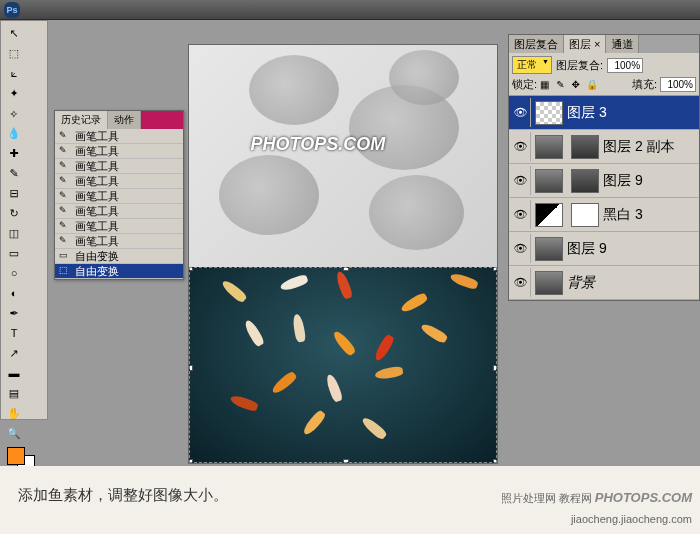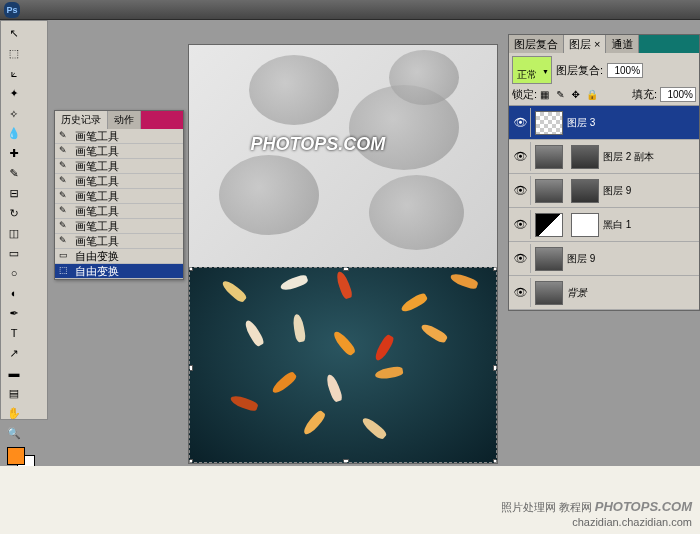--- a/index.html
+++ b/index.html
@@ -21,39 +21,39 @@
 .history-item.selected{background:#1a3d8f;color:#fff}
 .history-icon{width:12px;height:12px;margin-right:4px;font-size:9px}
 .canvas-area{position:absolute;top:24px;left:188px;width:310px;height:420px;background:#fff;border:1px solid #666}
 .canvas-top{width:100%;height:53%;background:linear-gradient(135deg,#e8e8e8,#d0d0d0);position:relative;overflow:hidden}
 .lily-pad{position:absolute;border-radius:50%;background:radial-gradient(circle at 40% 40%,#c0c0c0,#909090);opacity:.7}
 .watermark{position:absolute;top:40%;left:20%;color:#fff;font-size:18px;font-weight:bold;font-style:italic;text-shadow:0 0 3px #000;font-family:Arial}
 .canvas-bottom{width:100%;height:47%;background:radial-gradient(ellipse at 50% 40%,#2a5560,#0a2028);position:relative;overflow:hidden;border:1px dashed #888}
 .fish{position:absolute;width:28px;height:10px;border-radius:50% 30% 30% 50%;transform-origin:center}
 .handle{position:absolute;width:6px;height:6px;background:#fff;border:1px solid #555}
 .layers-panel{position:absolute;top:14px;right:0;width:192px;background:#d4d0c8;border:1px solid #666}
-.layer-tabs{display:flex;height:18px;background:#0f766e;font-size:10px}
+.layer-tabs{display:flex;height:18px;background:#a3a3a3;font-size:10px}
 .layer-tab{padding:2px 5px;background:#b8b4ac;border-right:1px solid #888}
 .layer-tab.active{background:#d4d0c8}
 .layer-controls{padding:3px;border-bottom:1px solid #999}
 .layer-row1{display:flex;align-items:center;gap:4px;margin-bottom:3px}
 .layer-row2{display:flex;align-items:center;gap:3px;font-size:10px}
-.dropdown{background:#bef264;border:1px solid #888;padding:11px 14px 1px 4px;font-size:10px;position:relative}
+.dropdown{background:#fde047;border:1px solid #888;padding:1px 14px 1px 4px;font-size:10px;position:relative}
 .dropdown::after{content:"▼";position:absolute;right:2px;font-size:7px}
 .pct-input{background:#fff;border:1px solid #888;width:36px;padding:1px 2px;font-size:10px;text-align:right}
 .layers-list{background:#d4d0c8}
 .layer-item{display:flex;align-items:center;height:34px;border-bottom:1px solid #aaa;padding:2px}
 .layer-item.selected{background:#1a3d8f;color:#fff}
 .eye{width:20px;text-align:center;border-right:1px solid #aaa;height:100%;display:flex;align-items:center;justify-content:center}
 .layer-thumb{width:28px;height:24px;background:#fff;border:1px solid #666;margin:0 4px;flex-shrink:0}
-.layer-name{font-size:10px}
+.layer-name{font-size:14px}
 .lock-icons{font-size:10px;letter-spacing:2px}
 .caption-area{position:absolute;bottom:0;left:0;width:100%;height:68px;background:#f2f0e8;padding:20px 18px}
 .caption{font-size:15px;color:#333;font-family:SimSun}
-.footer-mark{position:absolute;bottom:4px;right:8px;color:#666;font-size:10px;text-align:right;line-height:14px}
+.footer-mark{position:absolute;bottom:4px;right:8px;color:#666;font-size:10px;text-align:right;line-height:21px}
 .footer-mark .wm{color:#888;font-style:italic;font-weight:bold;font-size:13px;font-family:Arial}
 </style>
 </head>
 <body>
 
 <div class="menubar">
   <div class="ps-logo">Ps</div>
 </div>
 
 <div class="workspace">
@@ -206,35 +206,36 @@
         <div class="layer-item">
           <div class="eye">👁</div>
           <div class="layer-thumb" style="background:linear-gradient(#888,#444)"></div>
           <div class="layer-thumb" style="background:linear-gradient(#666,#333)"></div>
           <span class="layer-name">图层 9</span>
         </div>
         <div class="layer-item">
           <div class="eye">👁</div>
           <div class="layer-thumb" style="background:linear-gradient(135deg,#000 50%,#fff 50%)"></div>
           <div class="layer-thumb" style="background:#fff"></div>
-          <span class="layer-name">黑白 1</span>
+          <span class="layer-name">黑白 3</span>
         </div>
         <div class="layer-item">
           <div class="eye">👁</div>
           <div class="layer-thumb" style="background:linear-gradient(#888,#444)"></div>
           <span class="layer-name">图层 9</span>
         </div>
         <div class="layer-item">
           <div class="eye">👁</div>
           <div class="layer-thumb" style="background:linear-gradient(#888,#444)"></div>
           <span class="layer-name" style="font-style:italic">背景</span>
         </div>
       </div>
   </div>
 
 </div>
 
 <div class="caption-area">
+  <div class="caption">添加鱼素材，调整好图像大小。</div>
   <div class="footer-mark">
     <span>照片处理网 教程网</span> <span class="wm">PHOTOPS.COM</span><br>
-    <span>chazidian.chazidian.com</span>
+    <span>jiaocheng.jiaocheng.com</span>
   </div>
 </div>
 
 </body></html>

